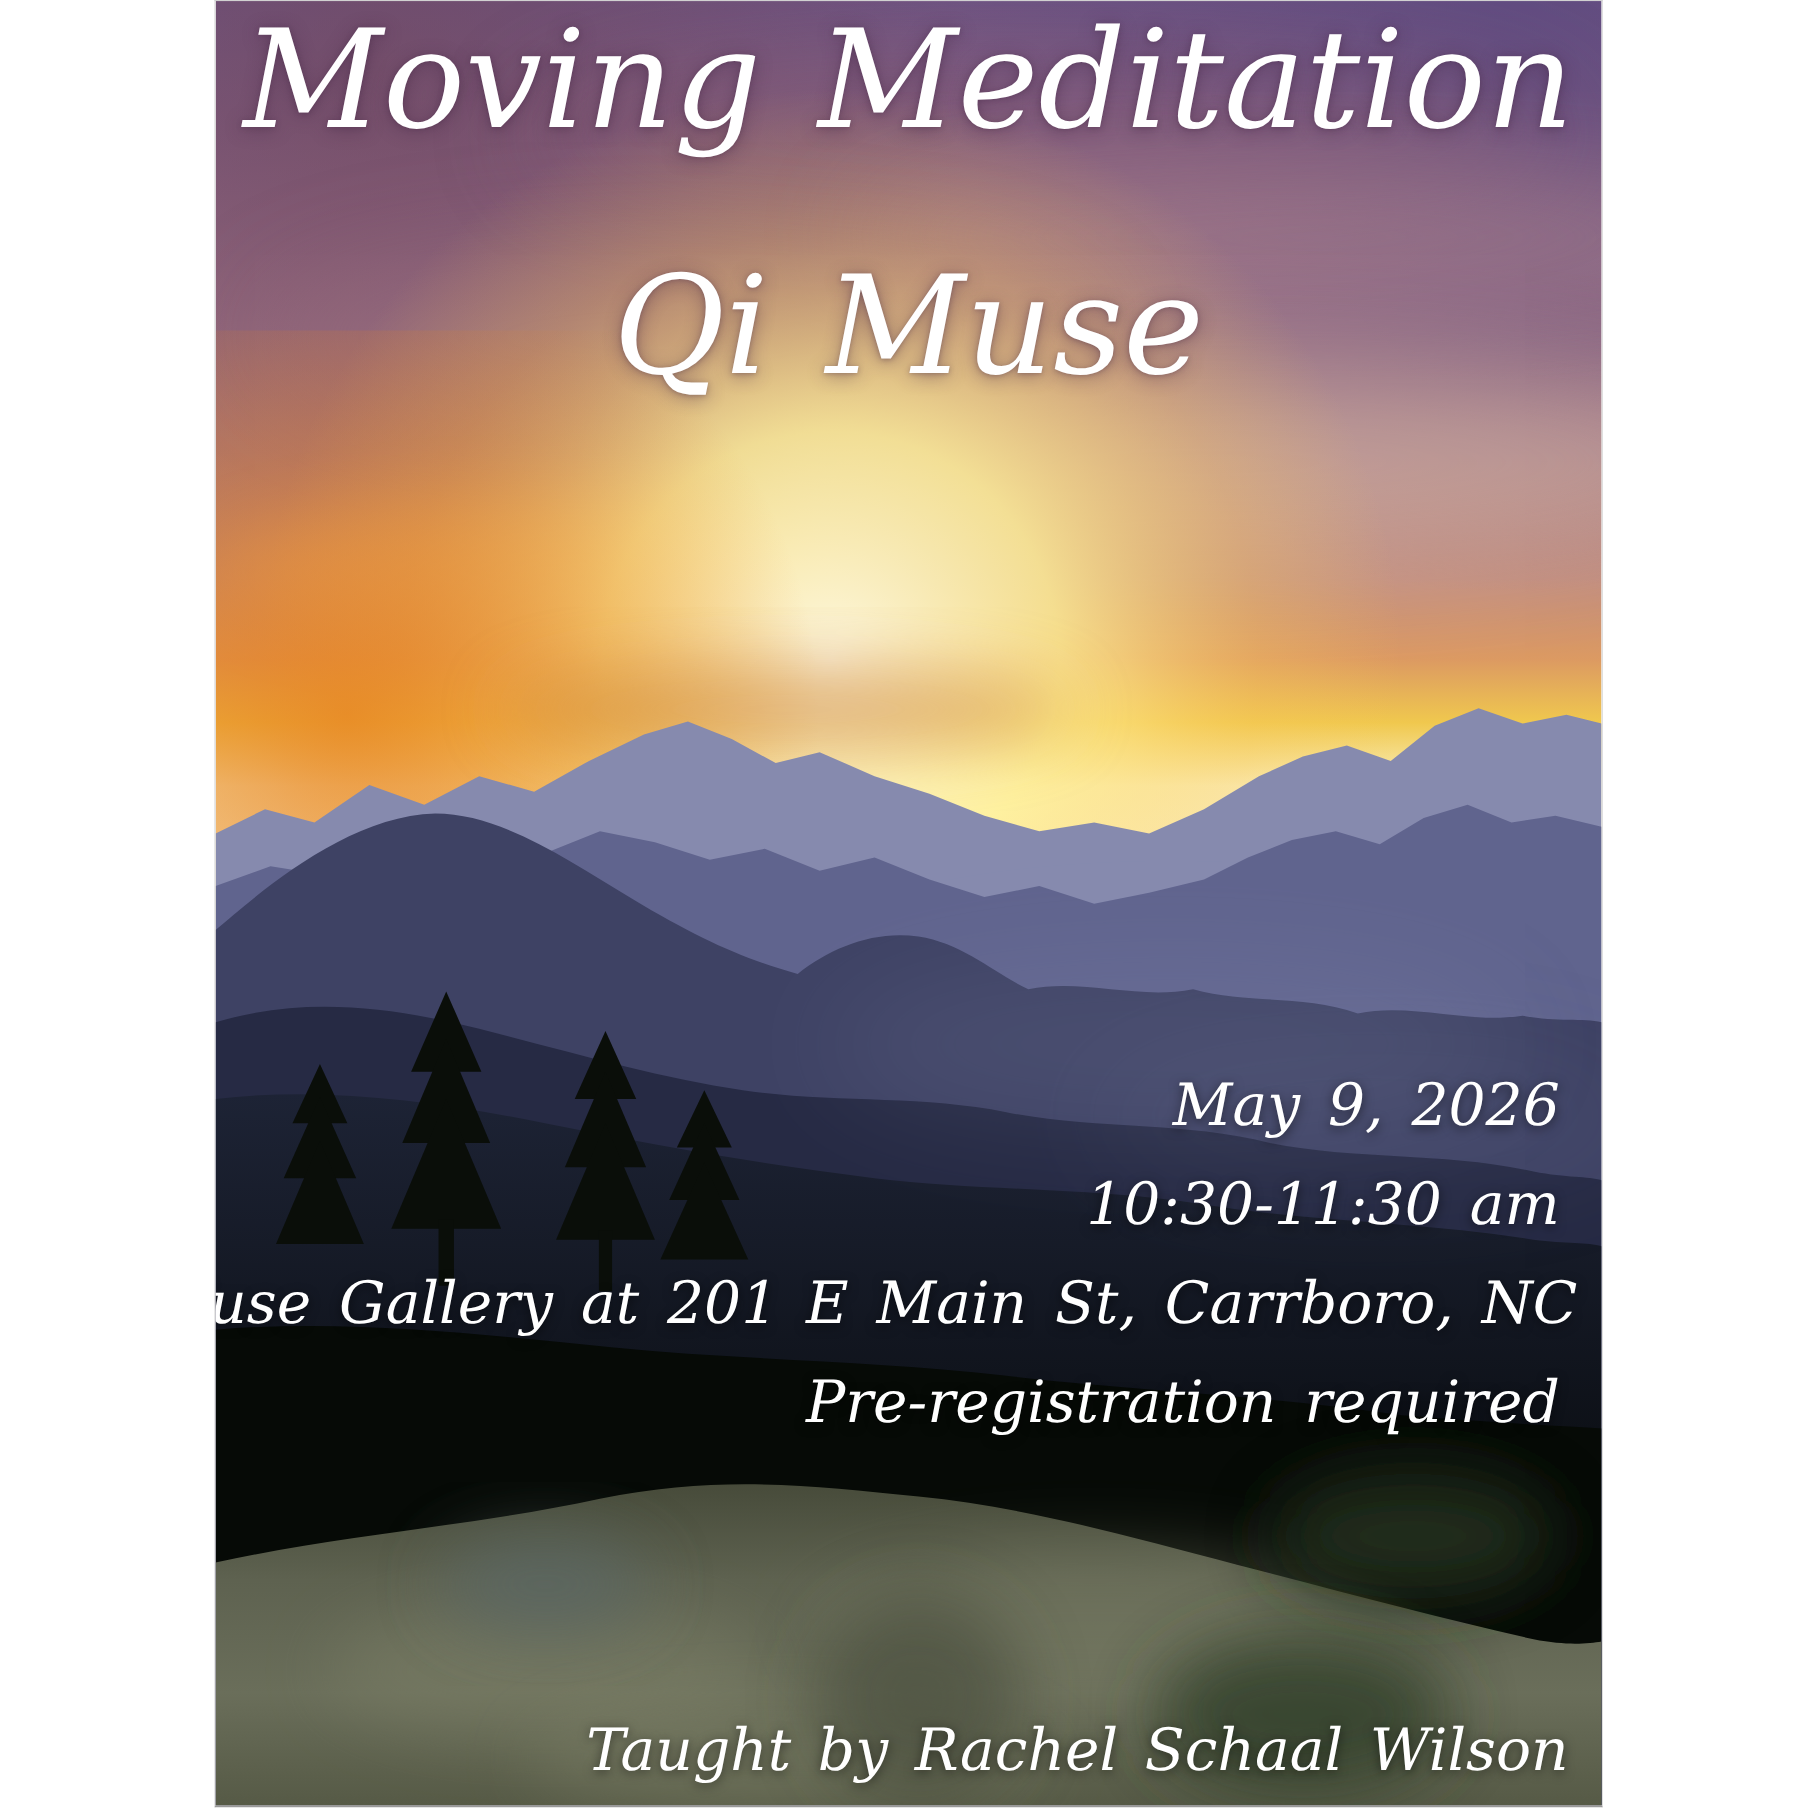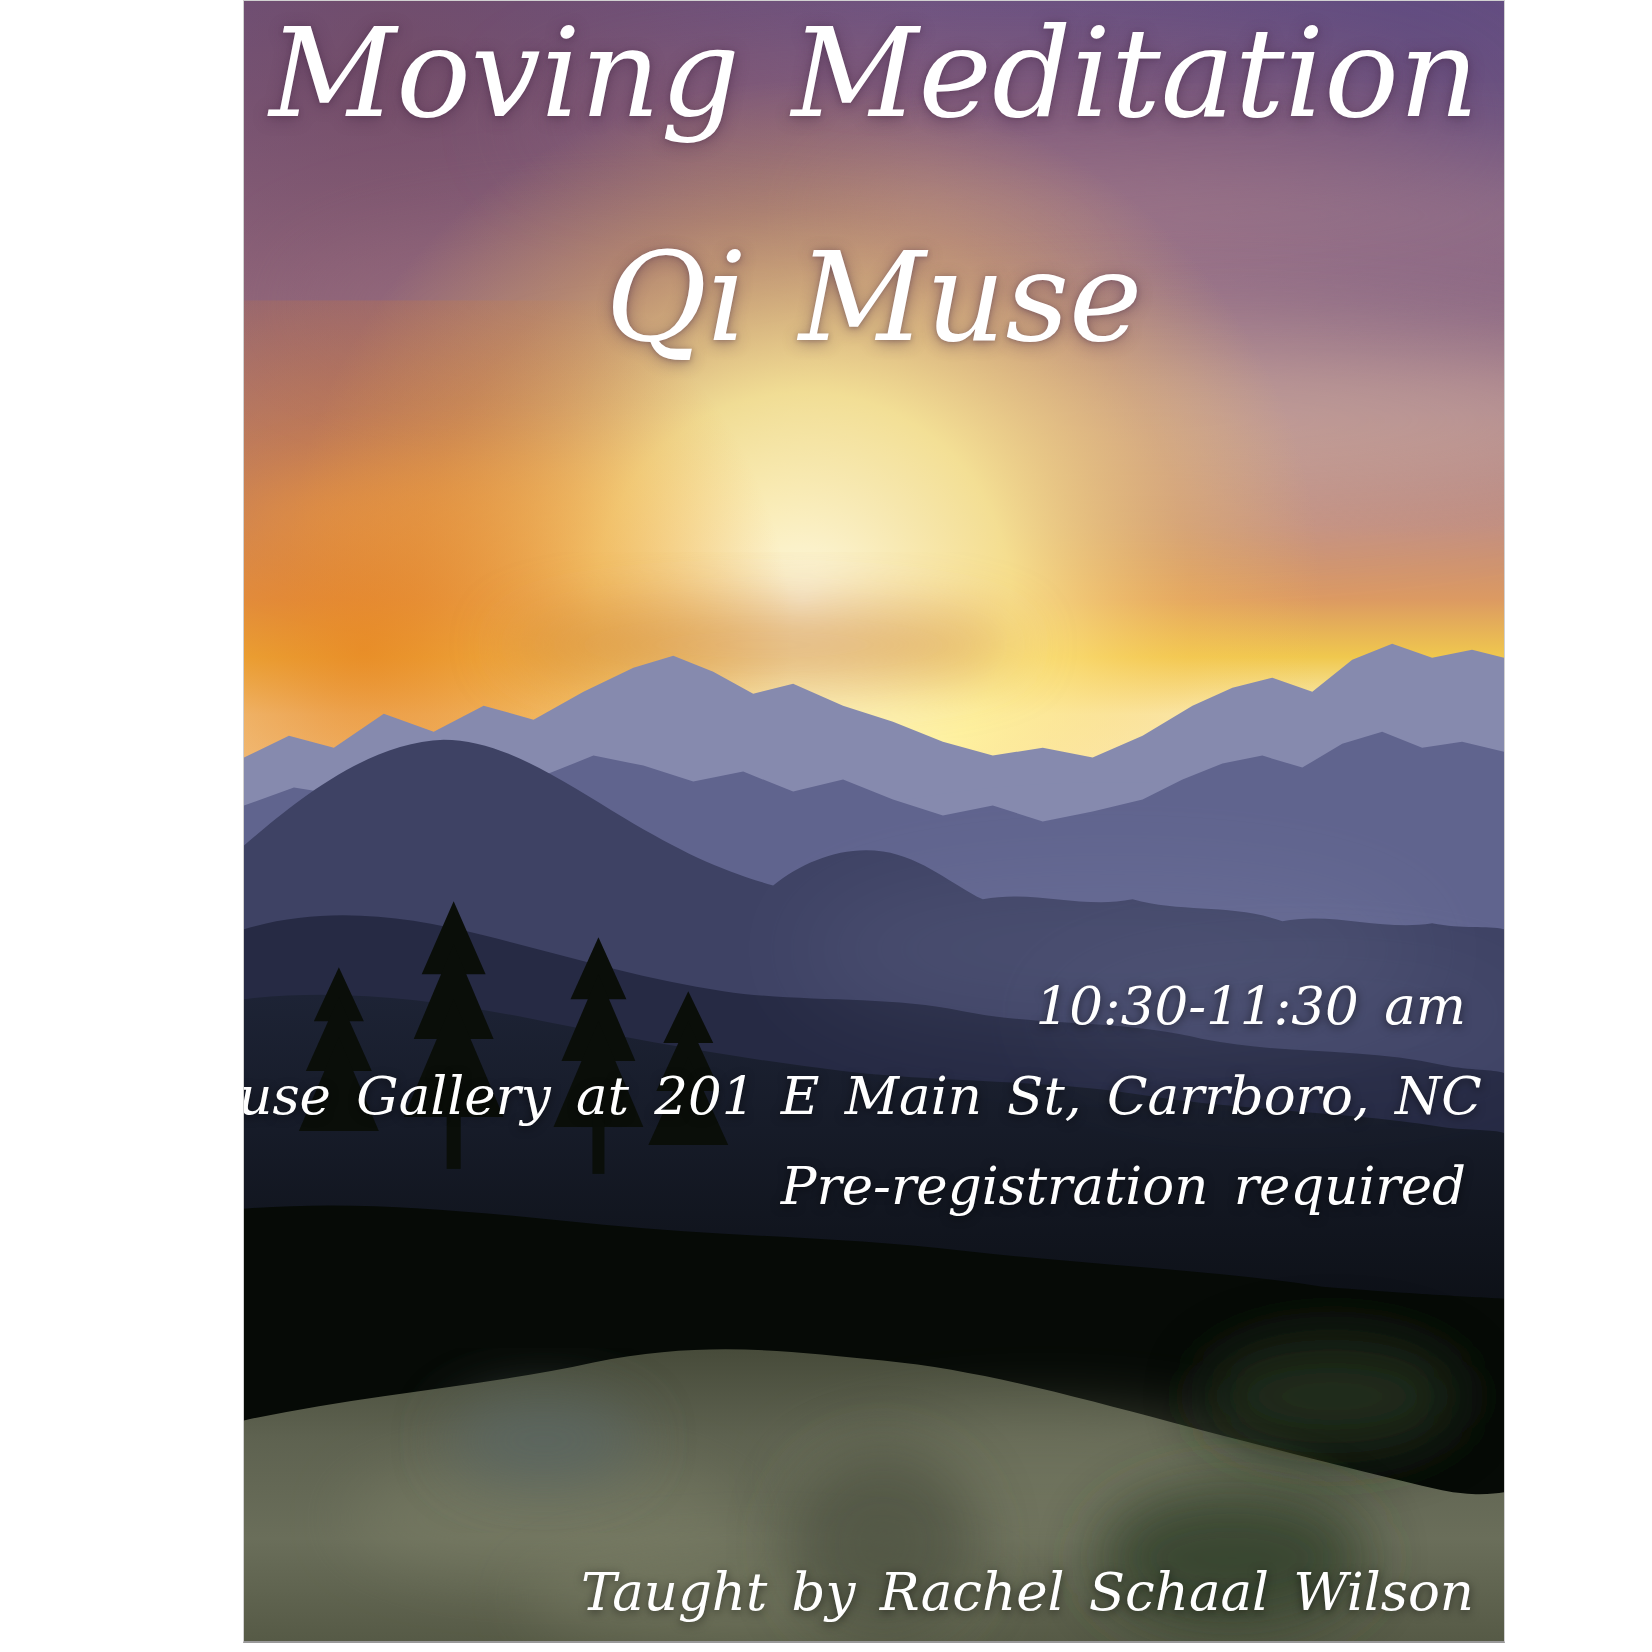--- a/index.html
+++ b/index.html
@@ -4,21 +4,20 @@
 <style>
   html,body{margin:0;padding:0;background:#ffffff;}
   body{width:1652px;height:1652px;position:relative;overflow:hidden;
        font-family:"DejaVu Serif","Liberation Serif",serif;}
   .poster{
     position:absolute;left:195px;top:0;width:1262px;height:1643px;
     overflow:hidden;
     border:1px solid rgba(0,0,0,0.18);
     border-bottom:2px solid rgba(70,70,70,0.55);
     box-sizing:border-box;
-    margin-left:48px;
   }
   .bg{position:absolute;left:0;top:0;width:100%;height:100%;display:block;}
   .overlay{position:absolute;color:#ffffff;font-style:italic;white-space:nowrap;}
   .title{
     left:0;right:0;text-align:center;font-size:124px;line-height:1.1;
     word-spacing:0.10em;
     text-shadow:0 3px 16px rgba(70,40,70,0.45),0 1px 5px rgba(70,40,70,0.35);
   }
   .title1{top:4px;}
   .title2{top:228px;}
@@ -137,19 +136,20 @@
     <ellipse cx="300" cy="1442" rx="95" ry="42" fill="#5a6663" opacity="0.8" filter="url(#b30)"></ellipse>
     <ellipse cx="1090" cy="1398" rx="130" ry="58" fill="#242e1e" opacity="0.95" filter="url(#b30)"></ellipse>
     <ellipse cx="990" cy="1560" rx="135" ry="72" fill="#33402a" opacity="0.85" filter="url(#b30)"></ellipse>
     <ellipse cx="640" cy="1545" rx="95" ry="95" fill="#3a4030" opacity="0.5" filter="url(#b30)"></ellipse>
   </svg>
 
   <div class="overlay title title1">Moving Meditation</div>
   <div class="overlay title title2">Qi Muse</div>
 
   <div class="overlay details">
+    <div>May 9, 2026</div>
     <div>10:30-11:30 am</div>
     <div>Muse Gallery at 201 E Main St, Carrboro, NC</div>
     <div>Pre-registration required</div>
   </div>
 
   <div class="overlay taught">Taught by Rachel Schaal Wilson</div>
 </div>
 
 </body></html>

